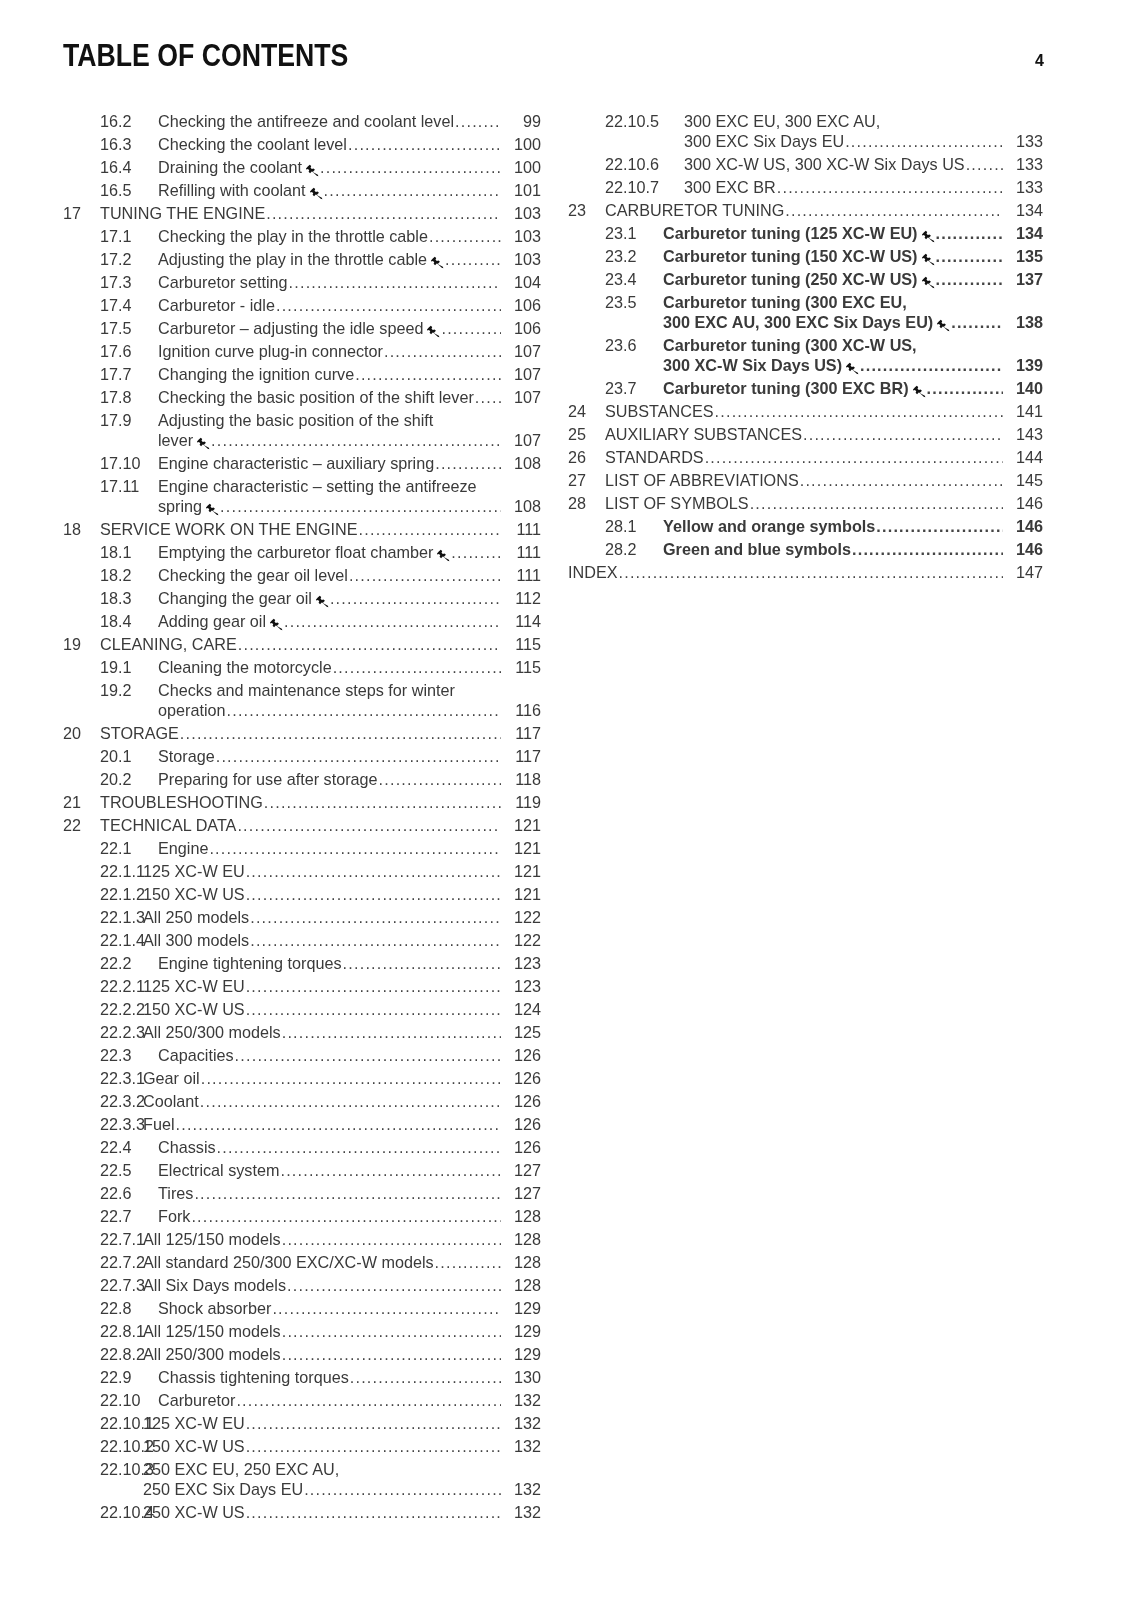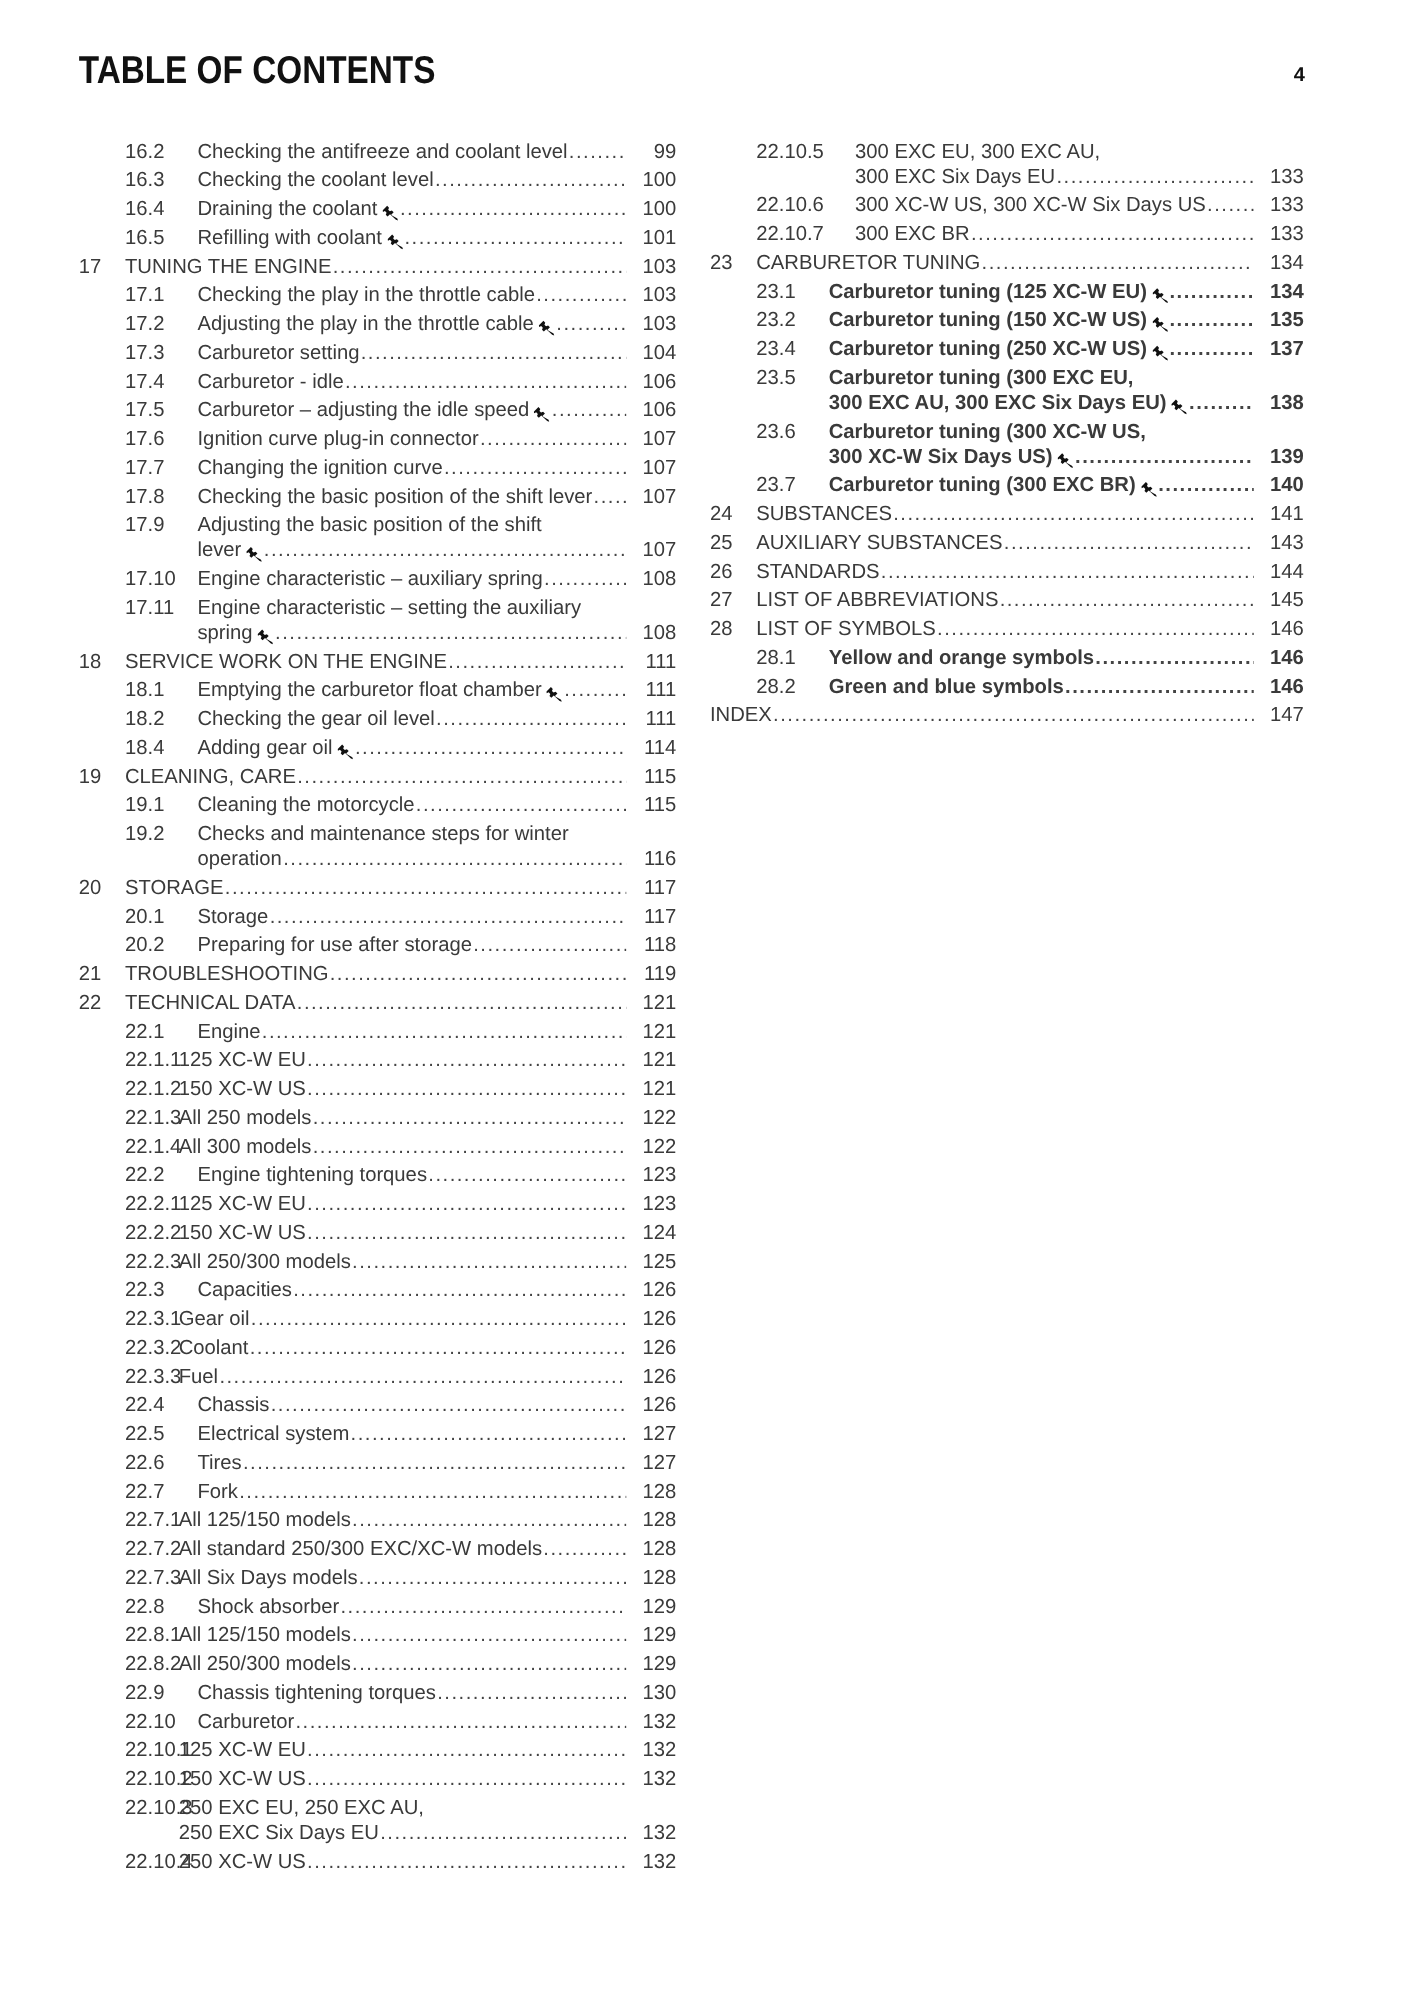--- a/index.html
+++ b/index.html
@@ -201,21 +201,21 @@
           <span class="txt">Engine characteristic – auxiliary spring</span>
           <span class="dots"></span>
           <span class="page">108</span>
         </div>
       </span>
     </div>
     <div class="entry lvl2">
       <span class="num">17.11</span>
       <span class="body">
         <div class="line">
-          <span class="txt">Engine characteristic – setting the auxiliary</span>
+          <span class="txt">Engine characteristic – setting the antifreeze</span>
         </div>
         <div class="line">
           <span class="txt">spring</span>
           <svg class="wrench" viewBox="0 0 16 16">
     <path d="M2.2 3.2 L4.6 0.8 L6.4 2.6 L5.6 4.6 L7.2 6.2 L9.2 5.4 L11 7.2 L8.6 9.6 L9.4 10.4 L14.6 13.2 L15.2 15.2 L13.2 14.6 L8.2 9.8 L7.4 9 L5 11.4 L3.2 9.6 L4 7.6 L2.4 6 L0.4 6.8 L0 5.4 Z" fill="#111"></path>
   </svg>
           <span class="dots"></span>
           <span class="page">108</span>
         </div>
       </span>
@@ -243,20 +243,33 @@
         </div>
       </span>
     </div>
     <div class="entry lvl2">
       <span class="num">18.2</span>
       <span class="body">
         <div class="line">
           <span class="txt">Checking the gear oil level</span>
           <span class="dots"></span>
           <span class="page">111</span>
+        </div>
+      </span>
+    </div>
+    <div class="entry lvl2">
+      <span class="num">18.3</span>
+      <span class="body">
+        <div class="line">
+          <span class="txt">Changing the gear oil</span>
+          <svg class="wrench" viewBox="0 0 16 16">
+    <path d="M2.2 3.2 L4.6 0.8 L6.4 2.6 L5.6 4.6 L7.2 6.2 L9.2 5.4 L11 7.2 L8.6 9.6 L9.4 10.4 L14.6 13.2 L15.2 15.2 L13.2 14.6 L8.2 9.8 L7.4 9 L5 11.4 L3.2 9.6 L4 7.6 L2.4 6 L0.4 6.8 L0 5.4 Z" fill="#111"></path>
+  </svg>
+          <span class="dots"></span>
+          <span class="page">112</span>
         </div>
       </span>
     </div>
     <div class="entry lvl2">
       <span class="num">18.4</span>
       <span class="body">
         <div class="line">
           <span class="txt">Adding gear oil</span>
           <svg class="wrench" viewBox="0 0 16 16">
     <path d="M2.2 3.2 L4.6 0.8 L6.4 2.6 L5.6 4.6 L7.2 6.2 L9.2 5.4 L11 7.2 L8.6 9.6 L9.4 10.4 L14.6 13.2 L15.2 15.2 L13.2 14.6 L8.2 9.8 L7.4 9 L5 11.4 L3.2 9.6 L4 7.6 L2.4 6 L0.4 6.8 L0 5.4 Z" fill="#111"></path>

